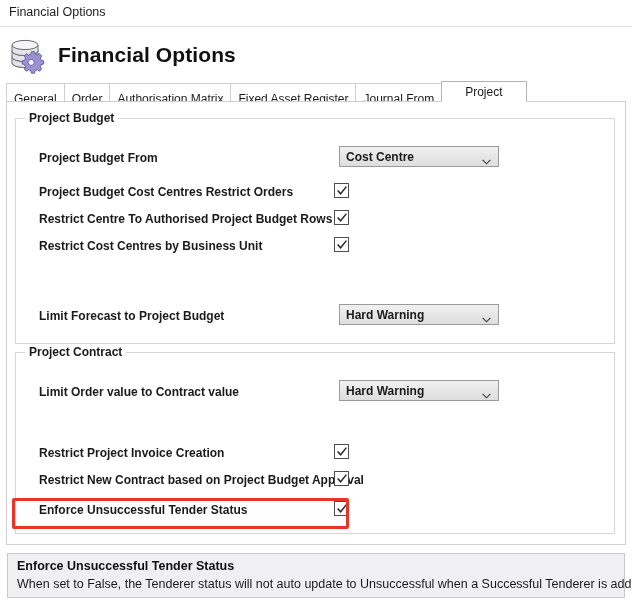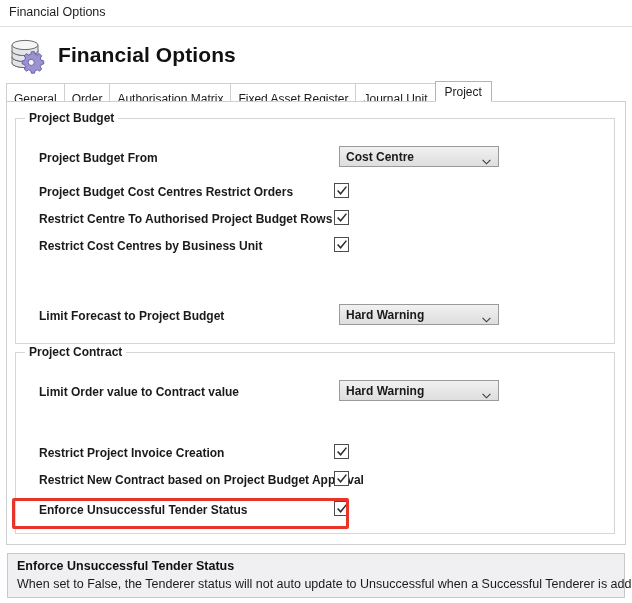--- a/index.html
+++ b/index.html
@@ -91,21 +91,21 @@
     position: relative;
   }
   .tab.selected {
     height: 21px;
     line-height: 20px;
     background: #ffffff;
     border: 1px solid #b4b4b4;
     border-bottom: 1px solid #ffffff;
     z-index: 4;
     font-size: 12px;
-    padding: 0 9px;
+    padding: 0 23px;
   }
   #tab-underline {
     position: absolute;
     left: 0;
     top: 20px;
     width: 620px;
     height: 1px;
     background: #cfcfcf;
     z-index: 1;
   }
@@ -302,21 +302,21 @@
     <div class="tab">
       <span>Order</span>
     </div>
     <div class="tab">
       <span>Authorisation Matrix</span>
     </div>
     <div class="tab">
       <span>Fixed Asset Register</span>
     </div>
     <div class="tab">
-      <span>Journal Unit</span>
+      <span>Journal From</span>
     </div>
     <div class="tab selected">
       <span>Project</span>
     </div>
   </div>
 </div>
 
 <div id="content-pane">
 
   <div class="groupbox" id="gb-project-budget">

